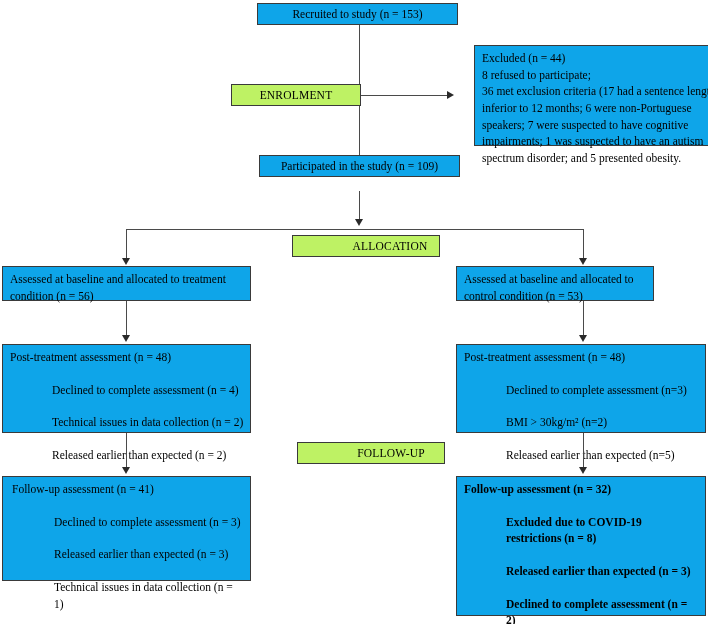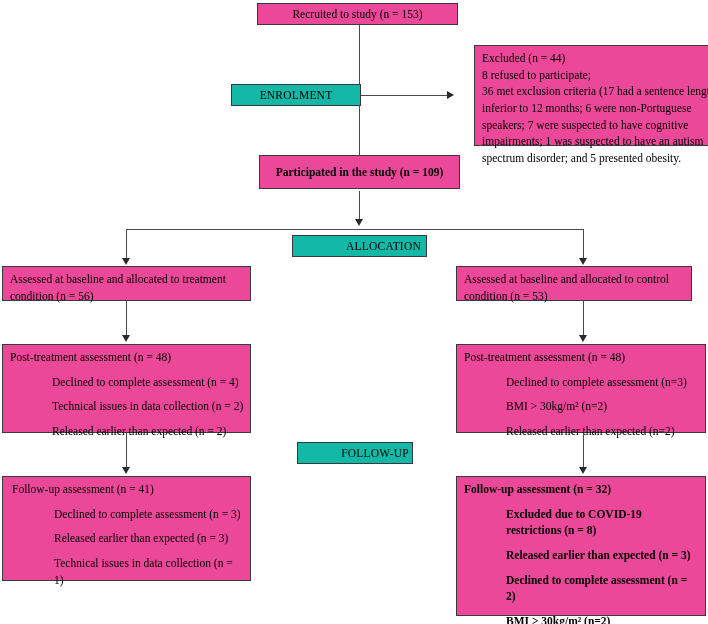--- a/index.html
+++ b/index.html
@@ -15,40 +15,40 @@
     position: relative;
     width: 708px;
     height: 624px;
     background: #ffffff;
     overflow: hidden;
   }
   .box {
     position: absolute;
     box-sizing: border-box;
     border: 1px solid #3a3a3a;
-    background: #ec4899;
+    background: #0ea5e9;
     font-size: 11.5px;
     line-height: 1.45;
     color: #000000;
   }
   .box-center {
     display: flex;
     align-items: center;
     justify-content: center;
     text-align: center;
   }
   .box-left {
     padding: 4px 6px 4px 7px;
     text-align: left;
   }
   .stage-label {
     position: absolute;
     box-sizing: border-box;
     border: 1px solid #3a3a3a;
-    background: #14b8a6;
+    background: #bef264;
     display: flex;
     align-items: center;
     justify-content: center;
     font-size: 11.5px;
     letter-spacing: 0.2px;
     color: #000000;
   }
   .line-v {
     position: absolute;
     width: 1px;
@@ -71,21 +71,21 @@
     position: absolute;
     width: 0;
     height: 0;
     border-top: 4.5px solid transparent;
     border-bottom: 4.5px solid transparent;
     border-left: 7px solid #2a2a2a;
   }
   .sub {
     display: block;
     padding-left: 42px;
-    margin-top: 8px;
+    margin-top: 16px;
   }
   .first-line {
     display: block;
   }
   .excl-line {
     display: block;
   }
 </style>
 </head>
 <body>
@@ -106,70 +106,70 @@
     <span class="excl-line">8 refused to participate;</span>
     <span class="excl-line">36 met exclusion criteria (17 had a sentence length inferior to 12 months; 6 were non-Portuguese speakers; 7 were suspected to have cognitive impairments; 1 was suspected to have an autism spectrum disorder; and 5 presented obesity.</span>
   </div>
 
   <div class="stage-label" style="left:231px; top:84px; width:130px; height:22px;">
     <span>ENROLMENT</span>
   </div>
 
   <div class="arrow-down" style="left:355px; top:164px;"></div>
 
-  <div class="box box-center" style="left:259px; top:155px; width:201px; height:34px;font-weight:bold;">
+  <div class="box box-center" style="left:259px; top:155px; width:201px; height:22px;">
     <span>Participated in the study (n = 109)</span>
   </div>
 
   <div class="line-v" style="left:359px; top:191px; height:30px;"></div>
   <div class="arrow-down" style="left:355px; top:219px;"></div>
   <div class="line-h" style="left:126px; top:229px; width:458px;"></div>
   <div class="line-v" style="left:126px; top:229px; height:31px;"></div>
   <div class="line-v" style="left:583px; top:229px; height:31px;"></div>
   <div class="arrow-down" style="left:122px; top:258px;"></div>
   <div class="arrow-down" style="left:579px; top:258px;"></div>
 
-  <div class="stage-label" style="left:292px; top:235px; width:135px; height:22px;padding-left:48px;">
+  <div class="stage-label" style="left:292px; top:235px; width:148px; height:22px;padding-left:48px;">
     <span>ALLOCATION</span>
   </div>
 
   <div class="box box-left" style="left:2px; top:266px; width:249px; height:35px;">
     <span>Assessed at baseline and allocated to treatment condition (n = 56)</span>
   </div>
 
-  <div class="box box-left" style="left:456px; top:266px; width:236px; height:35px;">
+  <div class="box box-left" style="left:456px; top:266px; width:198px; height:35px;">
     <span>Assessed at baseline and allocated to control condition (n = 53)</span>
   </div>
 
   <div class="line-v" style="left:126px; top:301px; height:37px;"></div>
   <div class="arrow-down" style="left:122px; top:335px;"></div>
   <div class="line-v" style="left:583px; top:301px; height:37px;"></div>
   <div class="arrow-down" style="left:579px; top:335px;"></div>
 
 
   <div class="box box-left" style="left:2px; top:344px; width:249px; height:89px;">
     <span class="first-line">Post-treatment assessment (n = 48)</span>
     <span class="sub">Declined to complete assessment (n = 4)</span>
     <span class="sub">Technical issues in data collection (n = 2)</span>
     <span class="sub">Released earlier than expected (n = 2)</span>
   </div>
 
   <div class="box box-left" style="left:456px; top:344px; width:250px; height:89px;">
     <span class="first-line">Post-treatment assessment (n = 48)</span>
     <span class="sub">Declined to complete assessment (n=3)</span>
     <span class="sub">BMI &gt; 30kg/m² (n=2)</span>
-    <span class="sub">Released earlier than expected (n=2)</span>
+    <span class="sub">Released earlier than expected (n=5)</span>
   </div>
 
   <div class="line-v" style="left:126px; top:433px; height:37px;"></div>
   <div class="arrow-down" style="left:122px; top:467px;"></div>
   <div class="line-v" style="left:583px; top:433px; height:37px;"></div>
   <div class="arrow-down" style="left:579px; top:467px;"></div>
 
-  <div class="stage-label" style="left:297px; top:442px; width:116px; height:22px;padding-left:40px;">
+  <div class="stage-label" style="left:297px; top:442px; width:148px; height:22px;padding-left:40px;">
     <span>FOLLOW-UP</span>
   </div>
 
   <div class="box box-left" style="left:2px; top:476px; width:249px; height:105px;padding-left:9px;">
     <span class="first-line">Follow-up assessment (n = 41)</span>
     <span class="sub">Declined to complete assessment (n = 3)</span>
     <span class="sub">Released earlier than expected (n = 3)</span>
     <span class="sub">Technical issues in data collection (n = 1)</span>
   </div>
 

